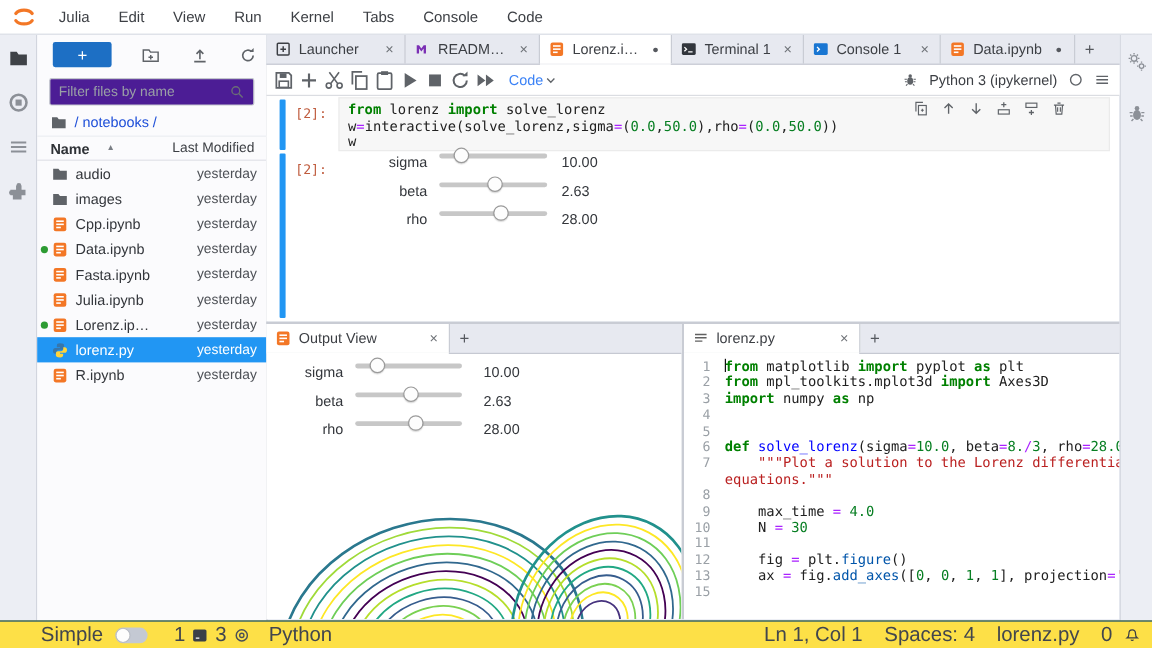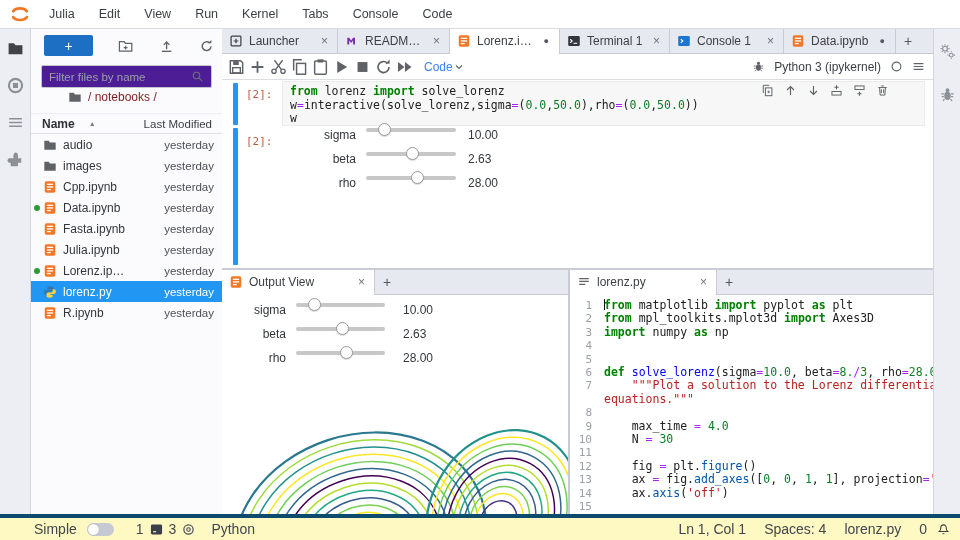--- a/index.html
+++ b/index.html
@@ -20,21 +20,21 @@
 
   
   .filebrowser{position:absolute;left:31px;top:29px;width:191px;bottom:22px;background:#fbfbfd;border-right:1px solid #c6c9d2;}
   .fb-toolbar{height:27px;display:flex;align-items:center;padding:3px 8px 0 13px;}
   .new-btn{width:52px;height:21px;background:#1d6fc4;color:#fff;border-radius:2px;display:flex;align-items:center;justify-content:center;font-size:14px;line-height:1;}
   .fb-tool{width:16px;height:16px;color:#5f6368;margin-left:25px;}
   .fb-tool svg{width:100%;height:100%;}
   .fb-filter{margin:6px 10px 2px 10px;height:21px;border:1px solid #c3c6cd;border-radius:2px;background:#4c1d95;display:flex;align-items:center;justify-content:space-between;padding:0 7px;}
   .fb-filter .ph{font-size:11.5px;color:#9aa0a6;}
   .fb-filter .sic{width:13px;height:13px;color:#6b6f76;}
-  .fb-crumb{height:23px;display:flex;align-items:flex-start;gap:6px;padding:0 11px;font-size:12px;color:#7f1d1d;margin-left:26px;}
+  .fb-crumb{height:23px;display:flex;align-items:center;gap:6px;padding:0 11px;font-size:12px;color:#1d4ed8;}
   .fb-crumb .cic{width:14px;height:14px;color:#5f6368;}
   .fb-header{height:19px;display:flex;align-items:center;padding:0 10px 0 11px;border-bottom:1px solid #e0e2e8;border-top:1px solid #eceef2;}
   .fb-header .hname{font-size:12px;font-weight:bold;color:#2f3237;}
   .fb-header .caret{font-size:7px;color:#7a7e85;margin-left:14px;}
   .fb-header .hmod{margin-left:auto;font-size:11.5px;color:#3c3f44;}
   .fb-rows{}
   .fb-row{height:21px;display:flex;align-items:center;padding:0 8px 0 0;font-size:12px;color:#33363b;}
   .fb-row .dotcol{width:12px;display:flex;justify-content:center;}
   .fb-row .rundot{width:6px;height:6px;border-radius:50%;background:#2d9b33;}
   .fb-row .fic{width:14px;height:14px;margin-right:6px;flex:none;}
@@ -114,21 +114,21 @@
   .ed-gutter{width:22px;flex:none;text-align:right;padding-right:5px;color:#9aa0a6;font-size:11px;font-family:"DejaVu Sans Mono","Liberation Mono",monospace;}
   .ed-code{padding-left:7px;color:#212121;font-family:"DejaVu Sans Mono","Liberation Mono",monospace;}
   .cursor{display:inline-block;width:1.2px;height:11px;background:#111;vertical-align:-1px;margin-right:-1.2px;}
 
   
   .right-strip{position:absolute;right:0;top:29px;width:26px;bottom:22px;background:#eceef4;border-left:1px solid #d2d5de;display:flex;flex-direction:column;align-items:center;}
   .right-strip .strip-icon{margin-top:14px;}
   .right-strip .strip-icon + .strip-icon{margin-top:26px;}
 
   
-  .statusbar{position:absolute;left:0;right:0;bottom:0;height:22px;background:#fef9c3;border-top:4px solid #0c4a6e;display:flex;align-items:center;font-size:14px;color:#42464d;}
+  .statusbar{position:absolute;left:0;right:0;bottom:0;height:22px;background:#fde047;border-top:1px solid #0c4a6e;display:flex;align-items:center;font-size:17px;color:#42464d;}
   .sb-left{display:flex;align-items:center;margin-left:34px;gap:8px;}
   .toggle{width:27px;height:13px;border-radius:7px;background:#c4c9d3;position:relative;margin-left:2px;}
   .toggle .knob{position:absolute;left:1px;top:1px;width:11px;height:11px;border-radius:50%;background:#fdfdfd;box-shadow:0 0 1px rgba(0,0,0,.4);}
   .sb-group{display:flex;align-items:center;gap:6px;margin-left:22px;}
   .sb-ic{width:13px;height:13px;}
   .sb-lang{margin-left:16px;}
   .sb-right{margin-left:auto;display:flex;align-items:center;gap:0;margin-right:10px;}
   .sb-right .itm{margin-left:18px;}
   .sb-bell{width:13px;height:13px;color:#3c3f44;margin-left:10px;}
 </style>
@@ -657,21 +657,20 @@
         <div class="ed-line"><span class="ed-gutter">5</span><span class="ed-code"></span></div>
         <div class="ed-line"><span class="ed-gutter">6</span><span class="ed-code"><span class="tk-k">def</span><span class="tk-t"> </span><span class="tk-d">solve_lorenz</span><span class="tk-t">(sigma</span><span class="tk-o">=</span><span class="tk-n">10.0</span><span class="tk-t">, beta</span><span class="tk-o">=</span><span class="tk-n">8.</span><span class="tk-o">/</span><span class="tk-n">3</span><span class="tk-t">, rho</span><span class="tk-o">=</span><span class="tk-n">28.0</span></span></div>
         <div class="ed-line"><span class="ed-gutter">7</span><span class="ed-code"><span class="tk-t">    </span><span class="tk-s">"""Plot a solution to the Lorenz differential</span></span></div>
         <div class="ed-line"><span class="ed-gutter"></span><span class="ed-code"><span class="tk-s">equations."""</span></span></div>
         <div class="ed-line"><span class="ed-gutter">8</span><span class="ed-code"></span></div>
         <div class="ed-line"><span class="ed-gutter">9</span><span class="ed-code"><span class="tk-t">    max_time </span><span class="tk-o">=</span><span class="tk-t"> </span><span class="tk-n">4.0</span></span></div>
         <div class="ed-line"><span class="ed-gutter">10</span><span class="ed-code"><span class="tk-t">    N </span><span class="tk-o">=</span><span class="tk-t"> </span><span class="tk-n">30</span></span></div>
         <div class="ed-line"><span class="ed-gutter">11</span><span class="ed-code"></span></div>
         <div class="ed-line"><span class="ed-gutter">12</span><span class="ed-code"><span class="tk-t">    fig </span><span class="tk-o">=</span><span class="tk-t"> plt.</span><span class="tk-f">figure</span><span class="tk-t">()</span></span></div>
         <div class="ed-line"><span class="ed-gutter">13</span><span class="ed-code"><span class="tk-t">    ax </span><span class="tk-o">=</span><span class="tk-t"> fig.</span><span class="tk-f">add_axes</span><span class="tk-t">([</span><span class="tk-n">0</span><span class="tk-t">, </span><span class="tk-n">0</span><span class="tk-t">, </span><span class="tk-n">1</span><span class="tk-t">, </span><span class="tk-n">1</span><span class="tk-t">], projection</span><span class="tk-o">=</span><span class="tk-s">'3d'</span></span></div>
-        <div class="ed-line"><span class="ed-gutter">14</span><span class="ed-code"><span class="tk-t">    ax.</span><span class="tk-f">axis</span><span class="tk-t">(</span><span class="tk-s">'off'</span><span class="tk-t">)</span></span></div>
         <div class="ed-line"><span class="ed-gutter">15</span><span class="ed-code"></span></div>
       </div>
   </div>
 
   <div class="right-strip" id="right-strip">
       <span class="strip-icon">
         <svg viewBox="0 0 18 18" style="width: 100%; height: 100%; display: block;">
           <g fill="none" stroke="currentColor" stroke-width="1.2">
             <circle cx="6.4" cy="6" r="2.5"></circle>
             <path d="M6.4 2.6V1.2M6.4 9.4v1.4M3 6H1.6M11.2 6H9.8M4 3.6l-1-1M8.8 3.6l1-1M4 8.4l-1 1M8.8 8.4l1 1"></path>

